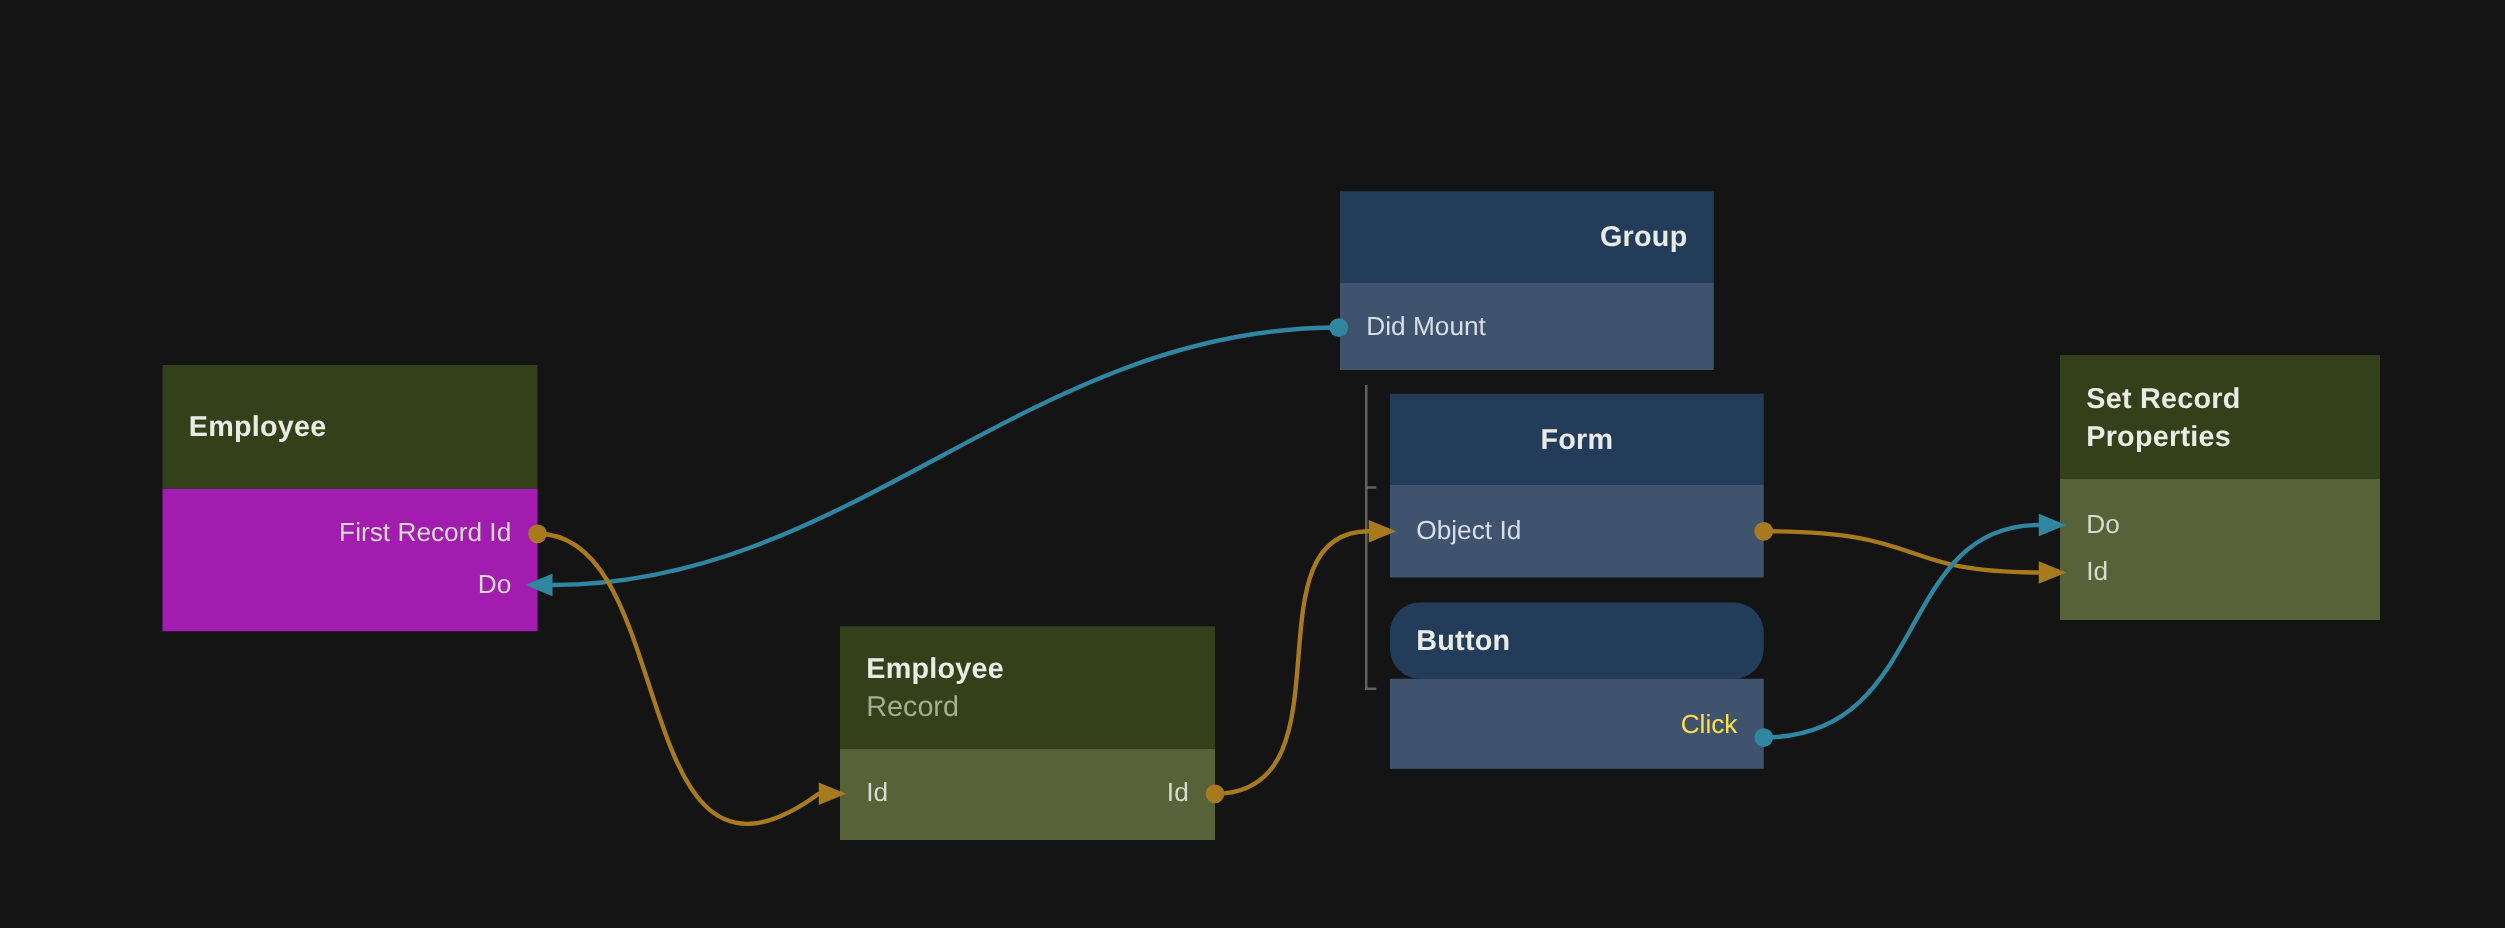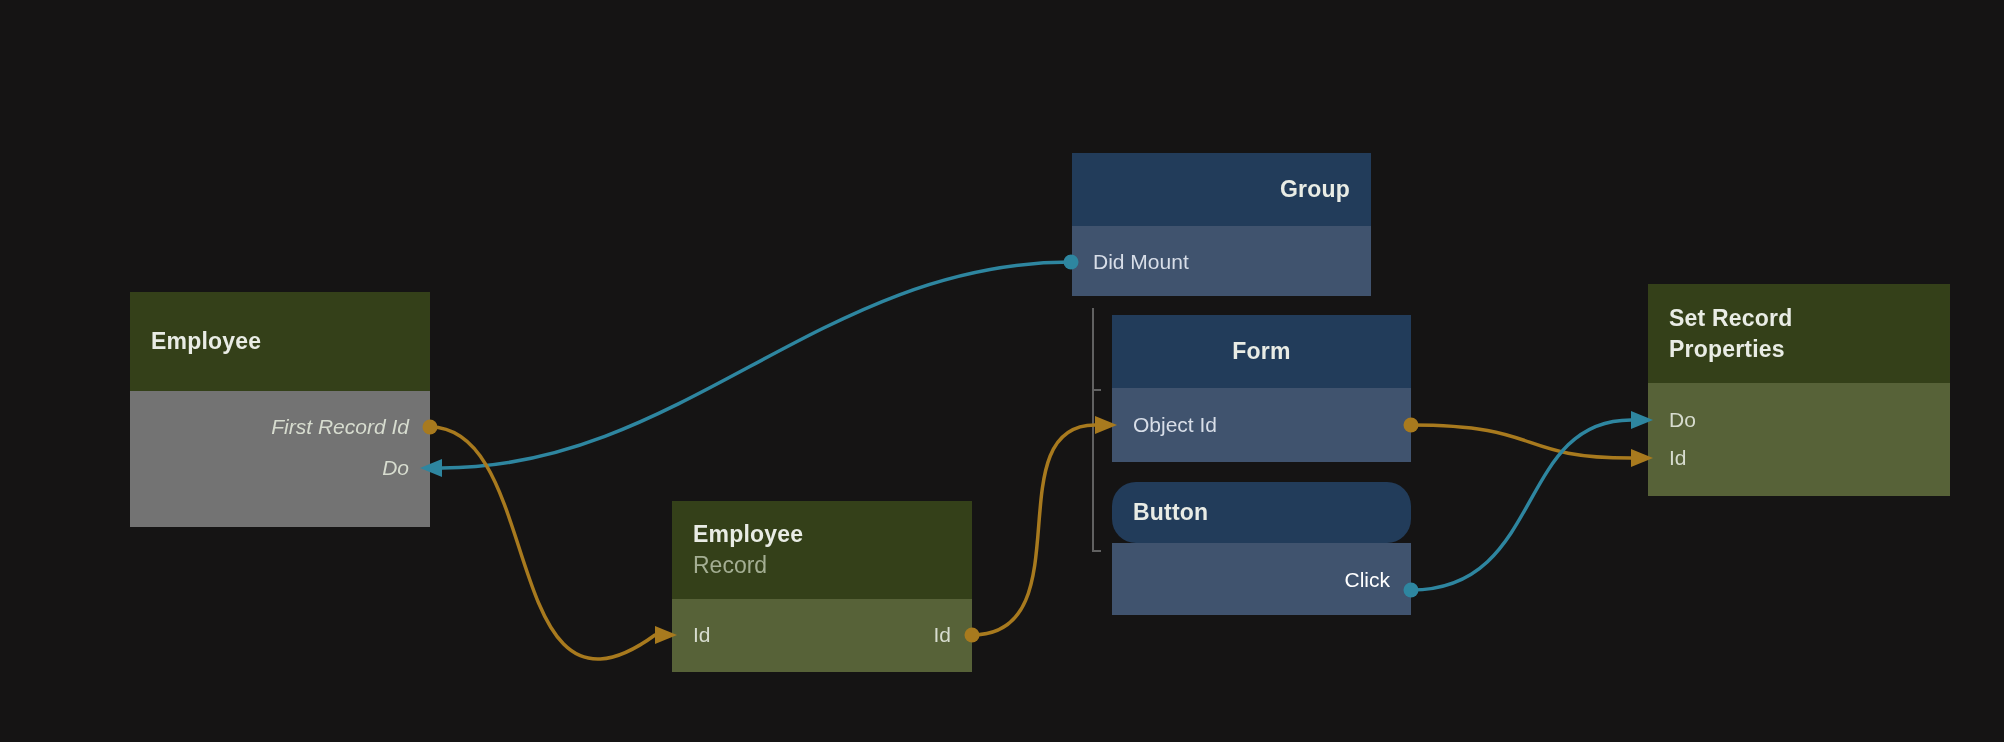--- a/index.html
+++ b/index.html
@@ -31,21 +31,21 @@
   #wires path.tree{fill:none;stroke-width:2px;}
 </style>
 </head>
 <body>
 
 <div id="canvas" style="width: 2004px; height: 742px; background: rgb(21, 20, 20);">
   <div class="node" style="left: 130px; top: 292px; width: 300px;">
       <div class="header" style="height: 99px; background: rgb(52, 64, 25);">
         <div class="title" style="color: rgb(233, 236, 229);">Employee</div>
       </div>
-      <div class="body" style="height: 136px; background: #737373; font-style: italic;">
+      <div class="body" style="height: 114px; background: #a21caf;">
         <div class="port align-right" style="top: 24px; color: rgb(215, 220, 207);">First Record Id</div>
         <div class="port align-right" style="top: 65px; color: rgb(215, 220, 207);">Do</div>
       </div>
     </div>
     <div class="node" style="left: 1072px; top: 153px; width: 299px; text-align: right;">
       <div class="header" style="height: 73px; background: rgb(34, 60, 90);">
         <div class="title" style="color: rgb(233, 236, 229);">Group</div>
       </div>
       <div class="body" style="height: 70px; background: rgb(64, 83, 110);">
         <div class="port align-left" style="top: 24px; color: rgb(216, 222, 232);">Did Mount</div>
@@ -57,34 +57,34 @@
       </div>
       <div class="body" style="height: 74px; background: rgb(64, 83, 110);">
         <div class="port align-left" style="top: 25px; color: rgb(216, 222, 232);">Object Id</div>
       </div>
     </div>
     <div class="node" style="left: 1112px; top: 482px; width: 299px;">
       <div class="header" style="height: 61px; background: rgb(34, 60, 90); border-radius: 24px;">
         <div class="title" style="color: rgb(233, 236, 229);">Button</div>
       </div>
       <div class="body" style="height: 72px; background: rgb(64, 83, 110);">
-        <div class="port align-right" style="top: 25px; color: #ffffff;">Click</div>
+        <div class="port align-right" style="top: 25px; color: #fde047;">Click</div>
       </div>
     </div>
     <div class="node" style="left: 672px; top: 501px; width: 300px;">
       <div class="header" style="height: 98px; background: rgb(52, 64, 25);">
         <div class="title" style="color: rgb(233, 236, 229);">Employee</div>
         <div class="subtitle" style="color: rgb(164, 174, 147);">Record</div>
       </div>
       <div class="body" style="height: 73px; background: rgb(87, 98, 56);">
         <div class="port align-left" style="top: 24px; color: rgb(215, 220, 207);">Id</div>
         <div class="port align-right" style="top: 24px; color: rgb(215, 220, 207);">Id</div>
       </div>
     </div>
-    <div class="node" style="left: 1648px; top: 284px; width: 302px;">
+    <div class="node" style="left: 1648px; top: 284px; width: 256px;">
       <div class="header" style="height: 99px; background: rgb(52, 64, 25);">
         <div class="title" style="color: rgb(233, 236, 229);">Set Record</div>
         <div class="title" style="color: rgb(233, 236, 229);">Properties</div>
       </div>
       <div class="body" style="height: 113px; background: rgb(87, 98, 56);">
         <div class="port align-left" style="top: 25px; color: rgb(215, 220, 207);">Do</div>
         <div class="port align-left" style="top: 63px; color: rgb(215, 220, 207);">Id</div>
       </div>
     </div>
     <svg id="wires" width="2004" height="742" viewBox="0 0 2004 742">

